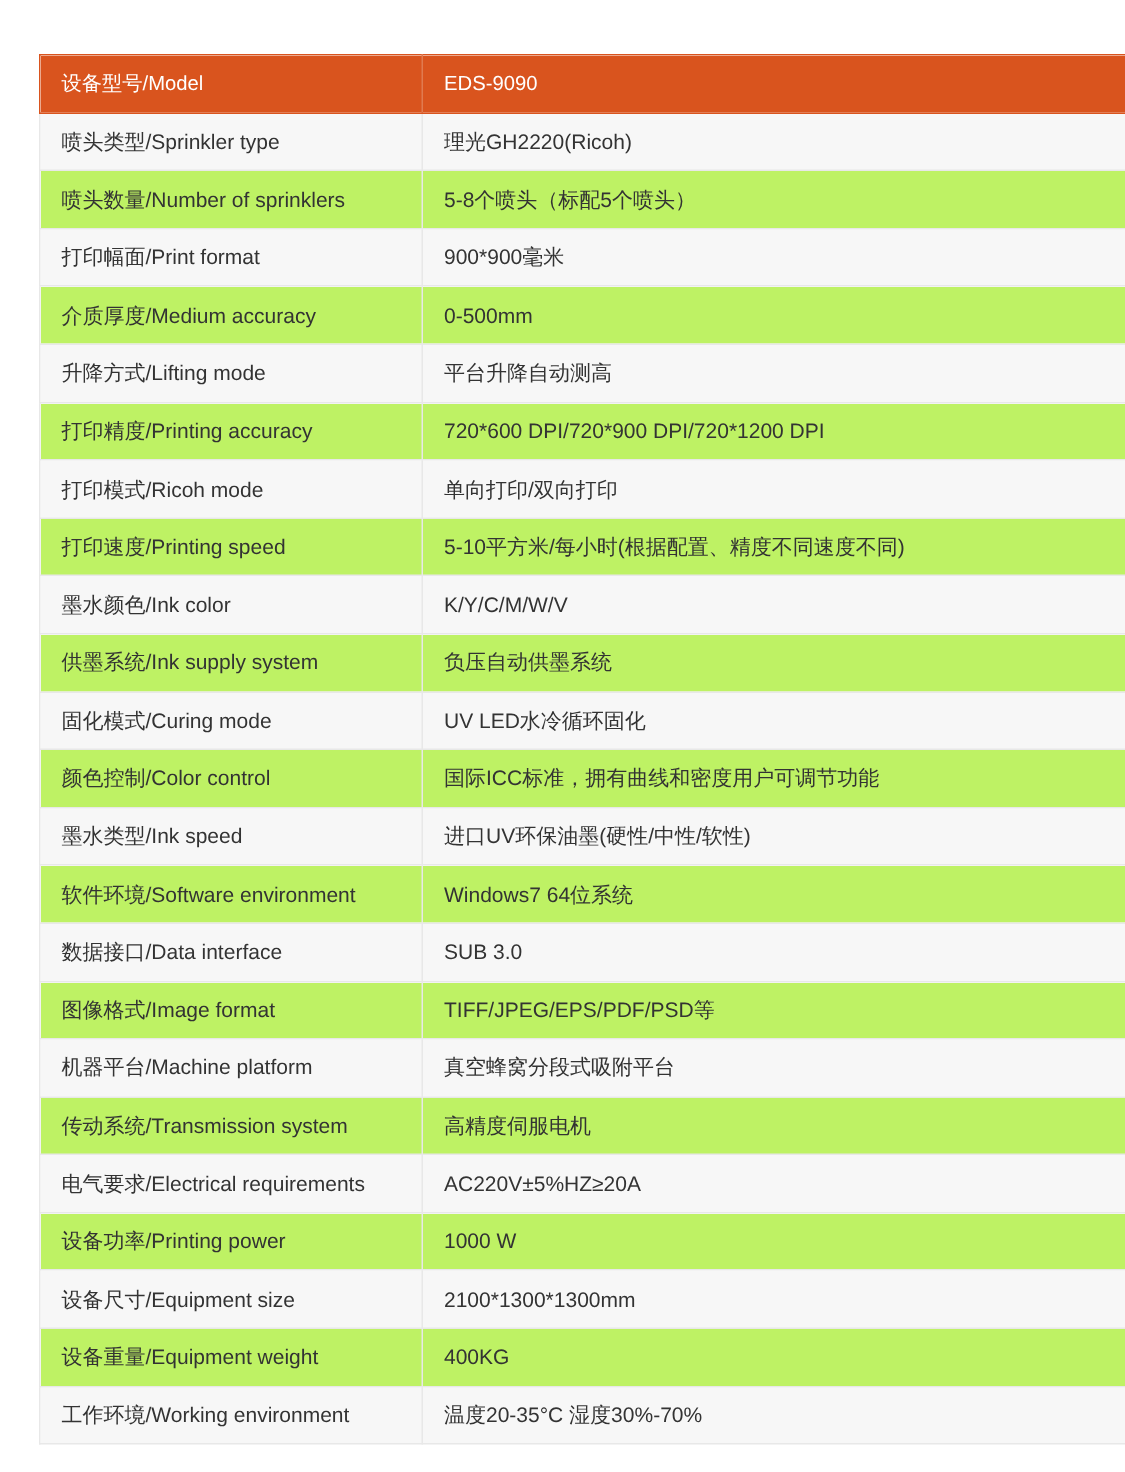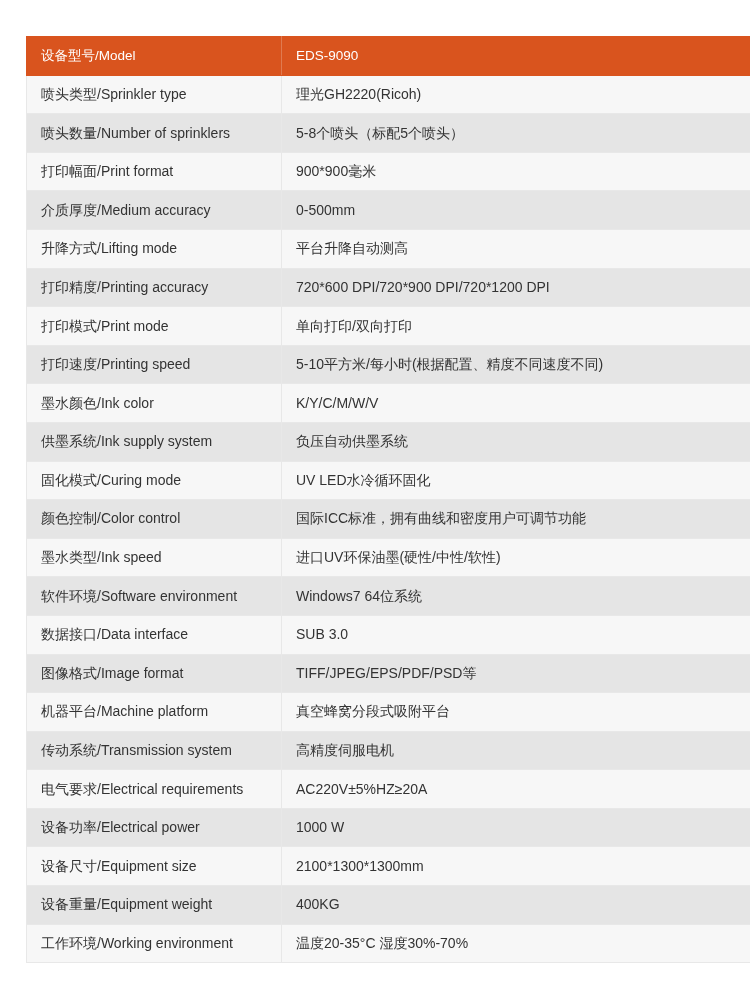--- a/index.html
+++ b/index.html
@@ -54,21 +54,21 @@
     font-size: 13.5px;
   }
   tr.header-row td.col-value {
     border-right-color: #d9541e;
   }
   
   tr.row-odd td {
     background: #f7f7f7;
   }
   tr.row-even td {
-    background: #e5e5e5;
+    background: #bef264;
   }
   .label-text, .value-text {
     display: block;
   }
 </style>
 </head>
 <body>
 
 <div class="page">
   <table class="spec-table">
@@ -125,21 +125,21 @@
       <tr class="row-even">
         <td class="col-label">
           <span class="label-text">打印精度/Printing accuracy</span>
         </td>
         <td class="col-value">
           <span class="value-text">720*600 DPI/720*900 DPI/720*1200 DPI</span>
         </td>
       </tr>
       <tr class="row-odd">
         <td class="col-label">
-          <span class="label-text">打印模式/Print mode</span>
+          <span class="label-text">打印模式/Ricoh mode</span>
         </td>
         <td class="col-value">
           <span class="value-text">单向打印/双向打印</span>
         </td>
       </tr>
       <tr class="row-even">
         <td class="col-label">
           <span class="label-text">打印速度/Printing speed</span>
         </td>
         <td class="col-value">
@@ -229,21 +229,21 @@
       <tr class="row-odd">
         <td class="col-label">
           <span class="label-text">电气要求/Electrical requirements</span>
         </td>
         <td class="col-value">
           <span class="value-text">AC220V±5%HZ≥20A</span>
         </td>
       </tr>
       <tr class="row-even">
         <td class="col-label">
-          <span class="label-text">设备功率/Electrical power</span>
+          <span class="label-text">设备功率/Printing power</span>
         </td>
         <td class="col-value">
           <span class="value-text">1000 W</span>
         </td>
       </tr>
       <tr class="row-odd">
         <td class="col-label">
           <span class="label-text">设备尺寸/Equipment size</span>
         </td>
         <td class="col-value">

